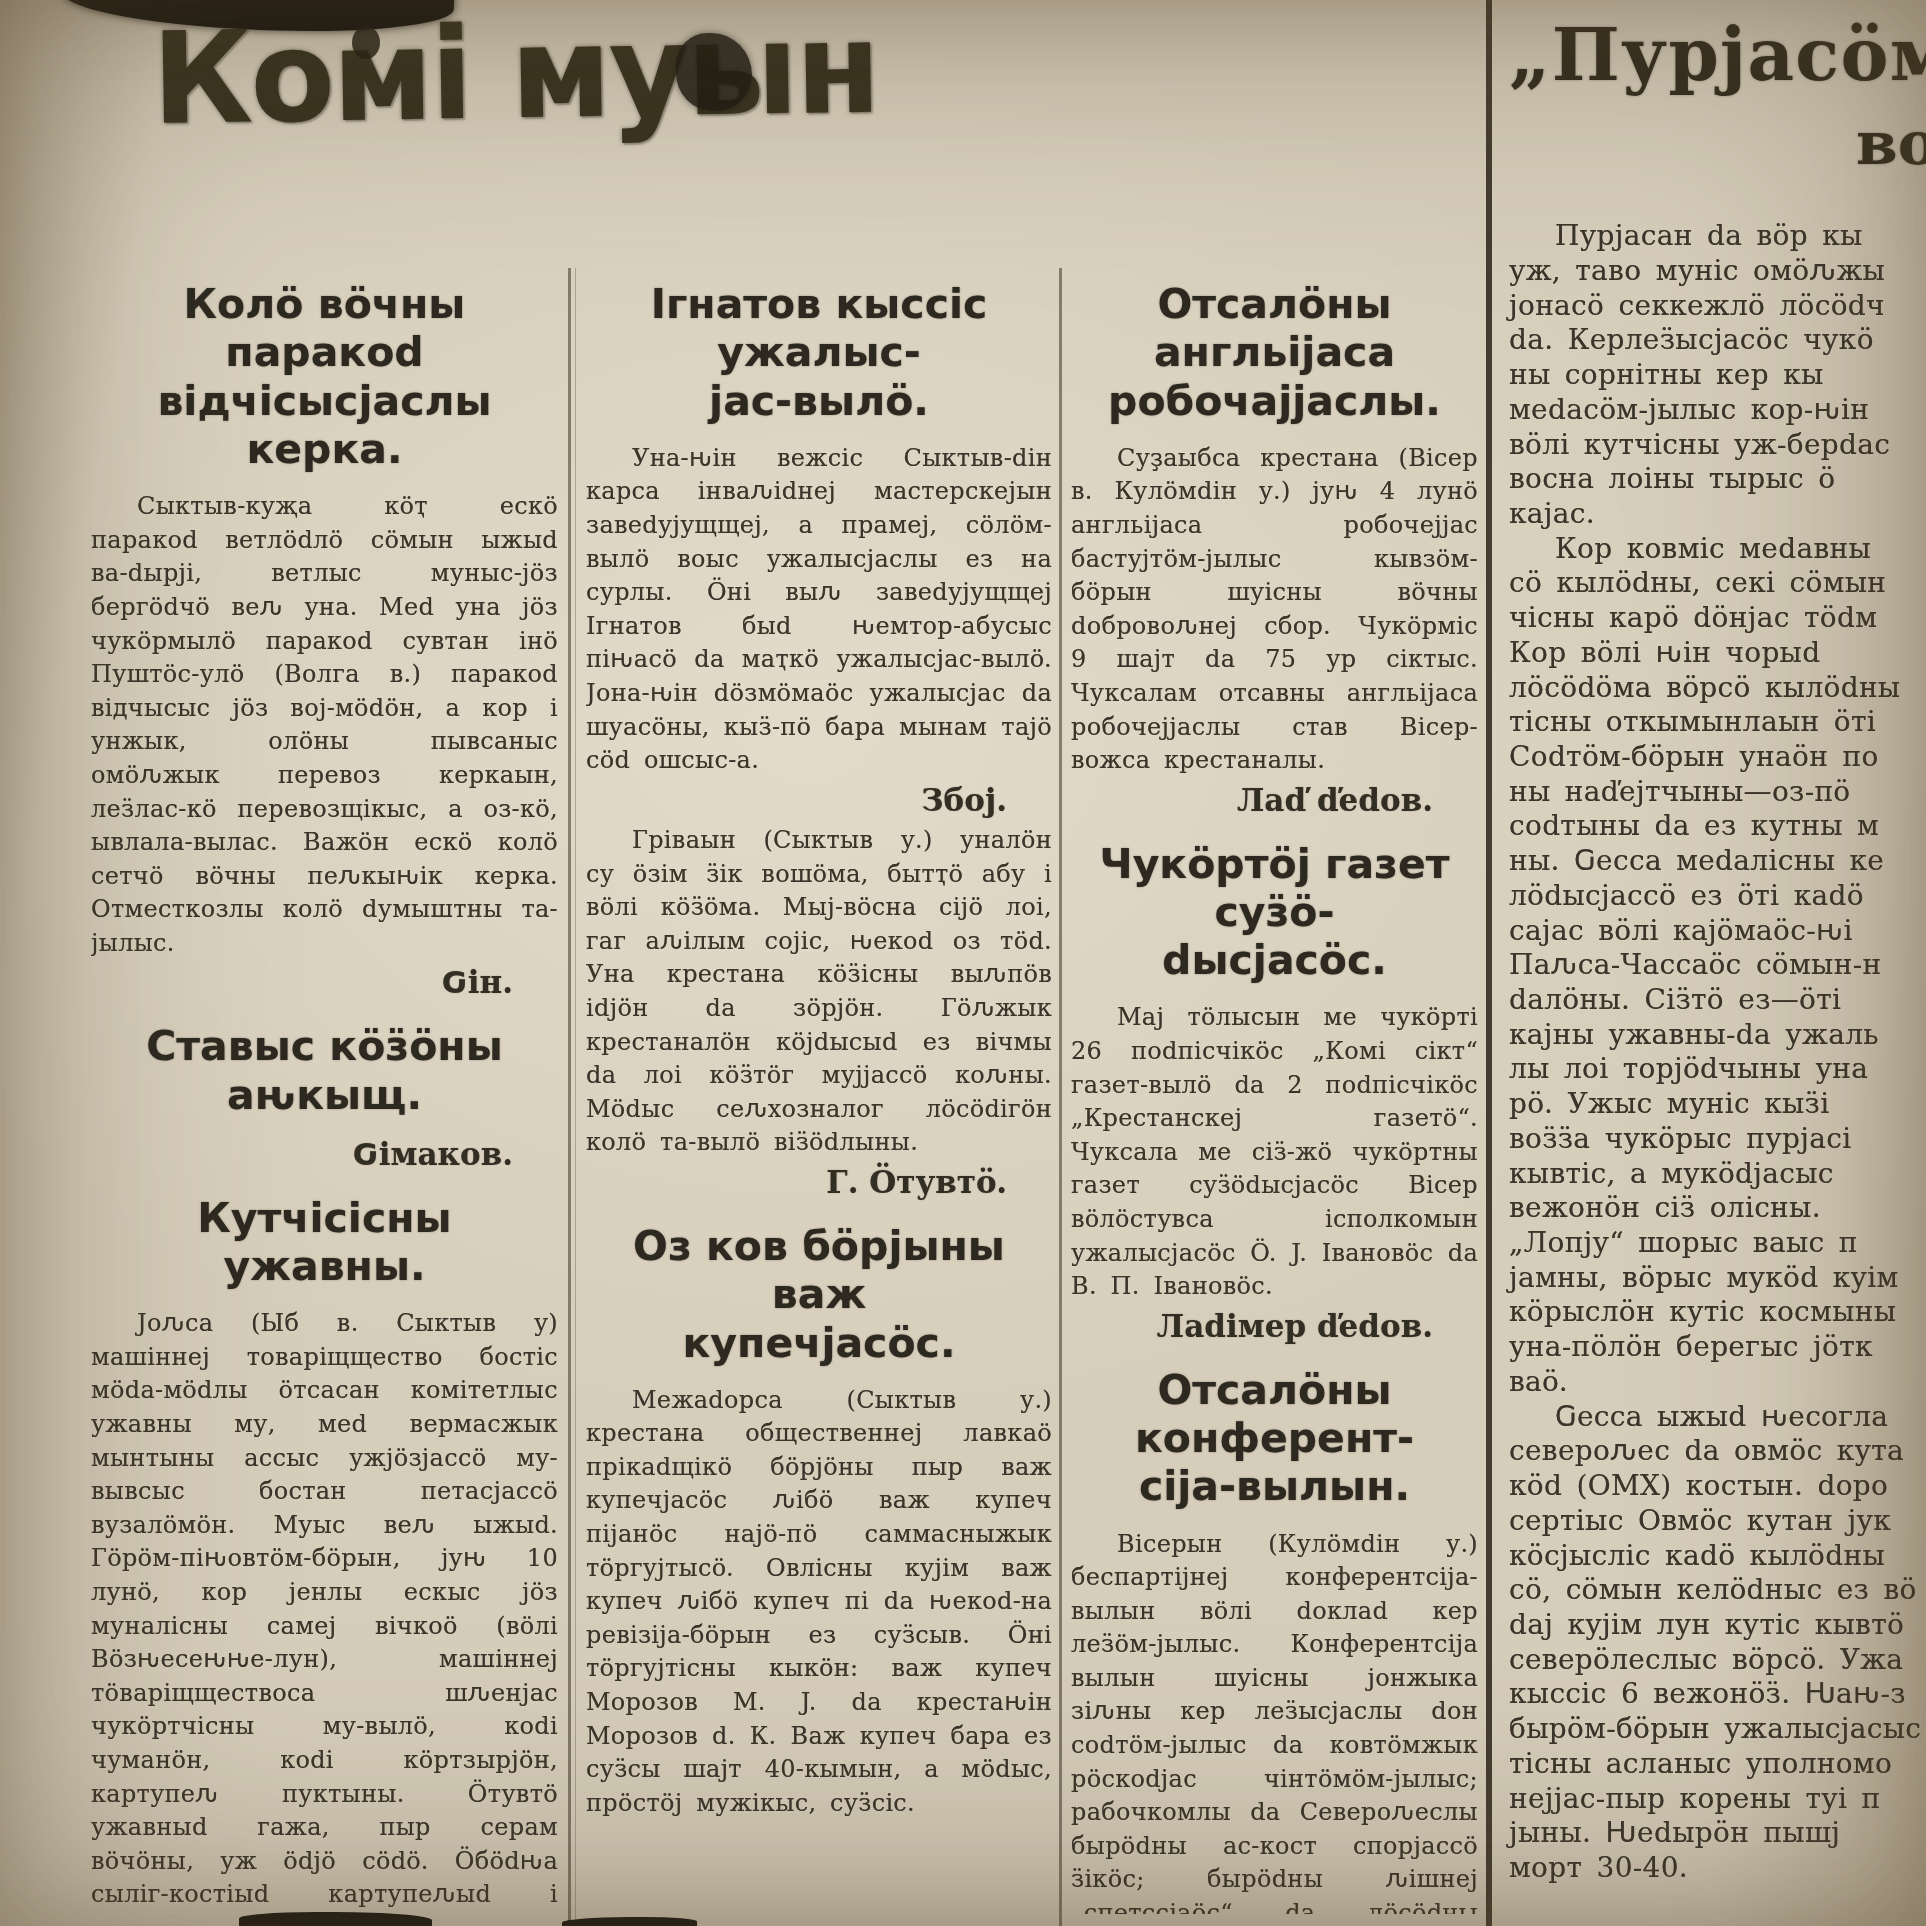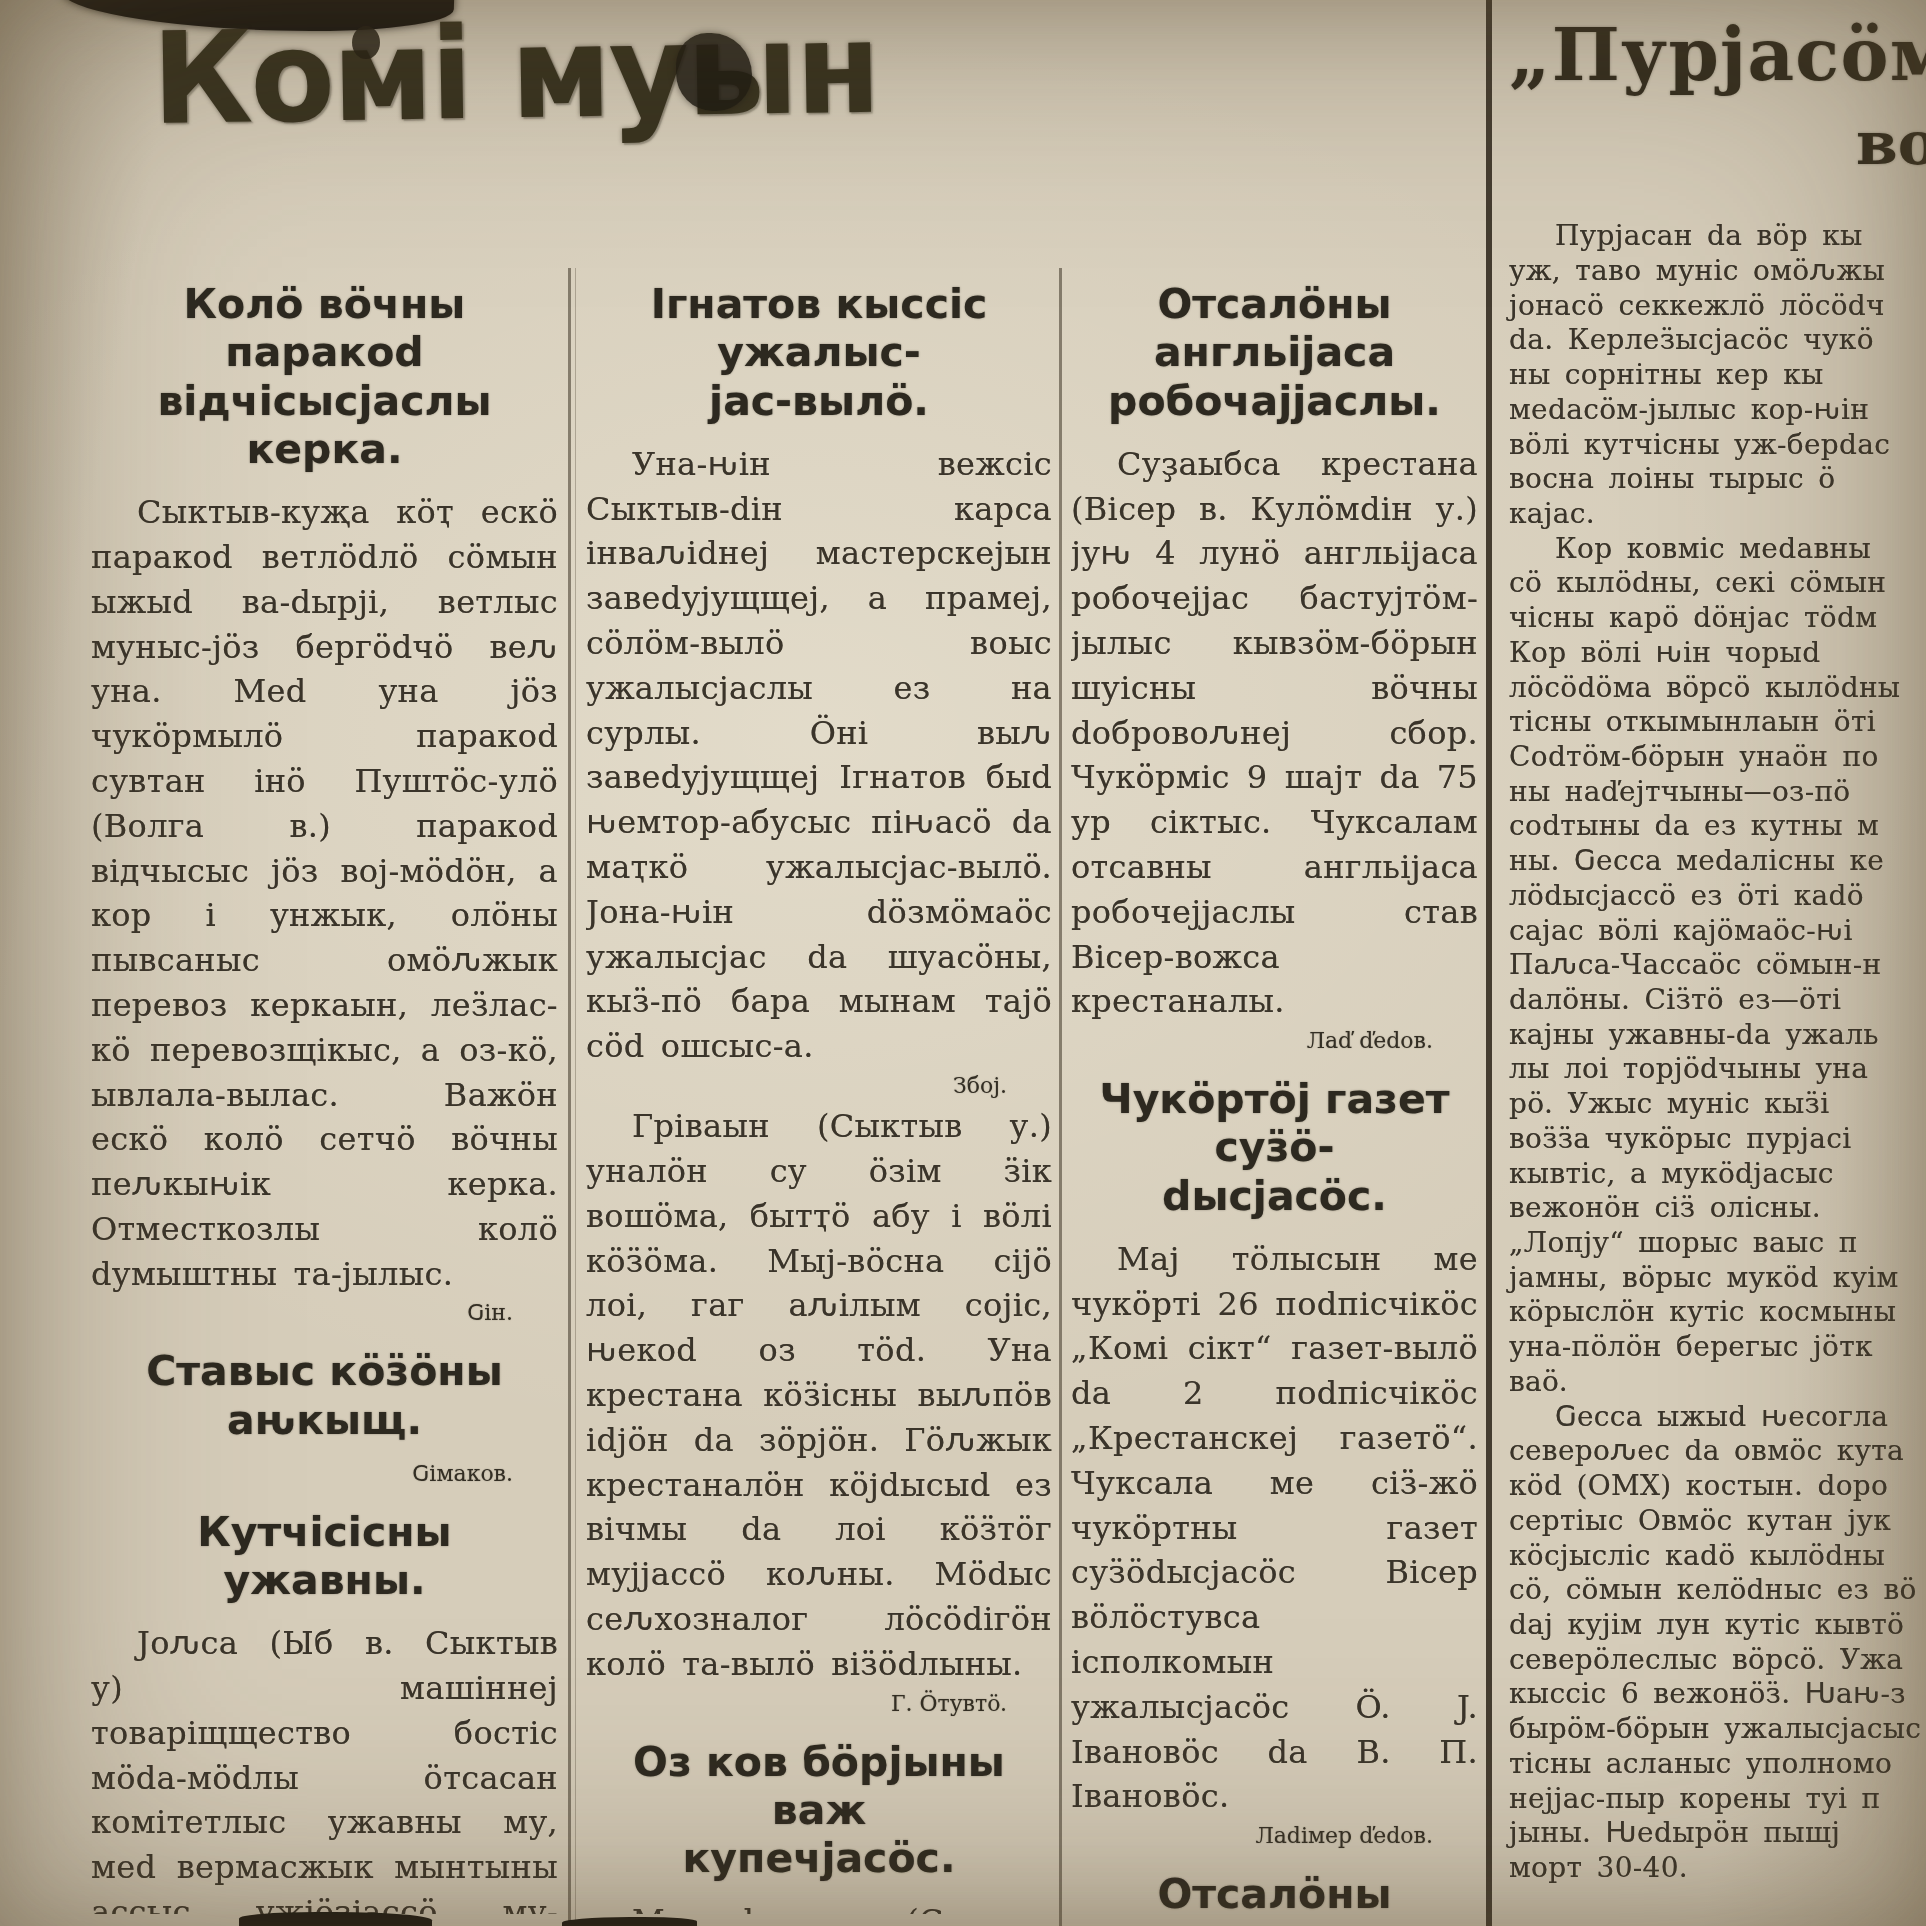--- a/index.html
+++ b/index.html
@@ -47,26 +47,26 @@
   #col-1{left:586px;width:466px;}
   #col-2{left:1071px;width:407px;}
   #col-3{left:1509px;top:11.6px;height:1915px;width:475px;overflow:visible;}
   .h{
     font-family:"DejaVu Sans","DejaVu Serif",sans-serif;font-weight:bold;
     font-size:41px;line-height:1.18;text-align:center;color:#2d2920;
     white-space:pre-line;margin:22px 0 16.7px 0;
     text-shadow:0 0 1.9px rgba(45,40,28,0.45);
   }
   .p{
-    font-size:32px;line-height:1.40;text-align:justify;
+    font-size:24px;line-height:1.40;text-align:justify;
     text-indent:46px;word-spacing:5.8px;letter-spacing:0.3px;
     margin:0 0 3.9px 0;text-shadow:0 0 0.6px rgba(58,52,42,0.55);
   }
   .sig{
-    font-size:22px;font-weight:normal;text-align:right;padding-right:45px;
+    font-size:31px;font-weight:bold;text-align:right;padding-right:45px;
     margin:1.3px 0 6.4px 0;color:#332e24;text-shadow:0 0 1.3px rgba(45,40,28,0.4);
   }
   
   .hs1{
     font-family:"DejaVu Serif","DejaVu Sans",serif;font-weight:bold;
     font-size:72px;letter-spacing:1.3px;color:#332d1f;white-space:nowrap;
     text-shadow:0 0 2.6px rgba(45,40,28,0.4);
   }
   .hs2{
     font-family:"DejaVu Serif","DejaVu Sans",serif;font-weight:bold;

